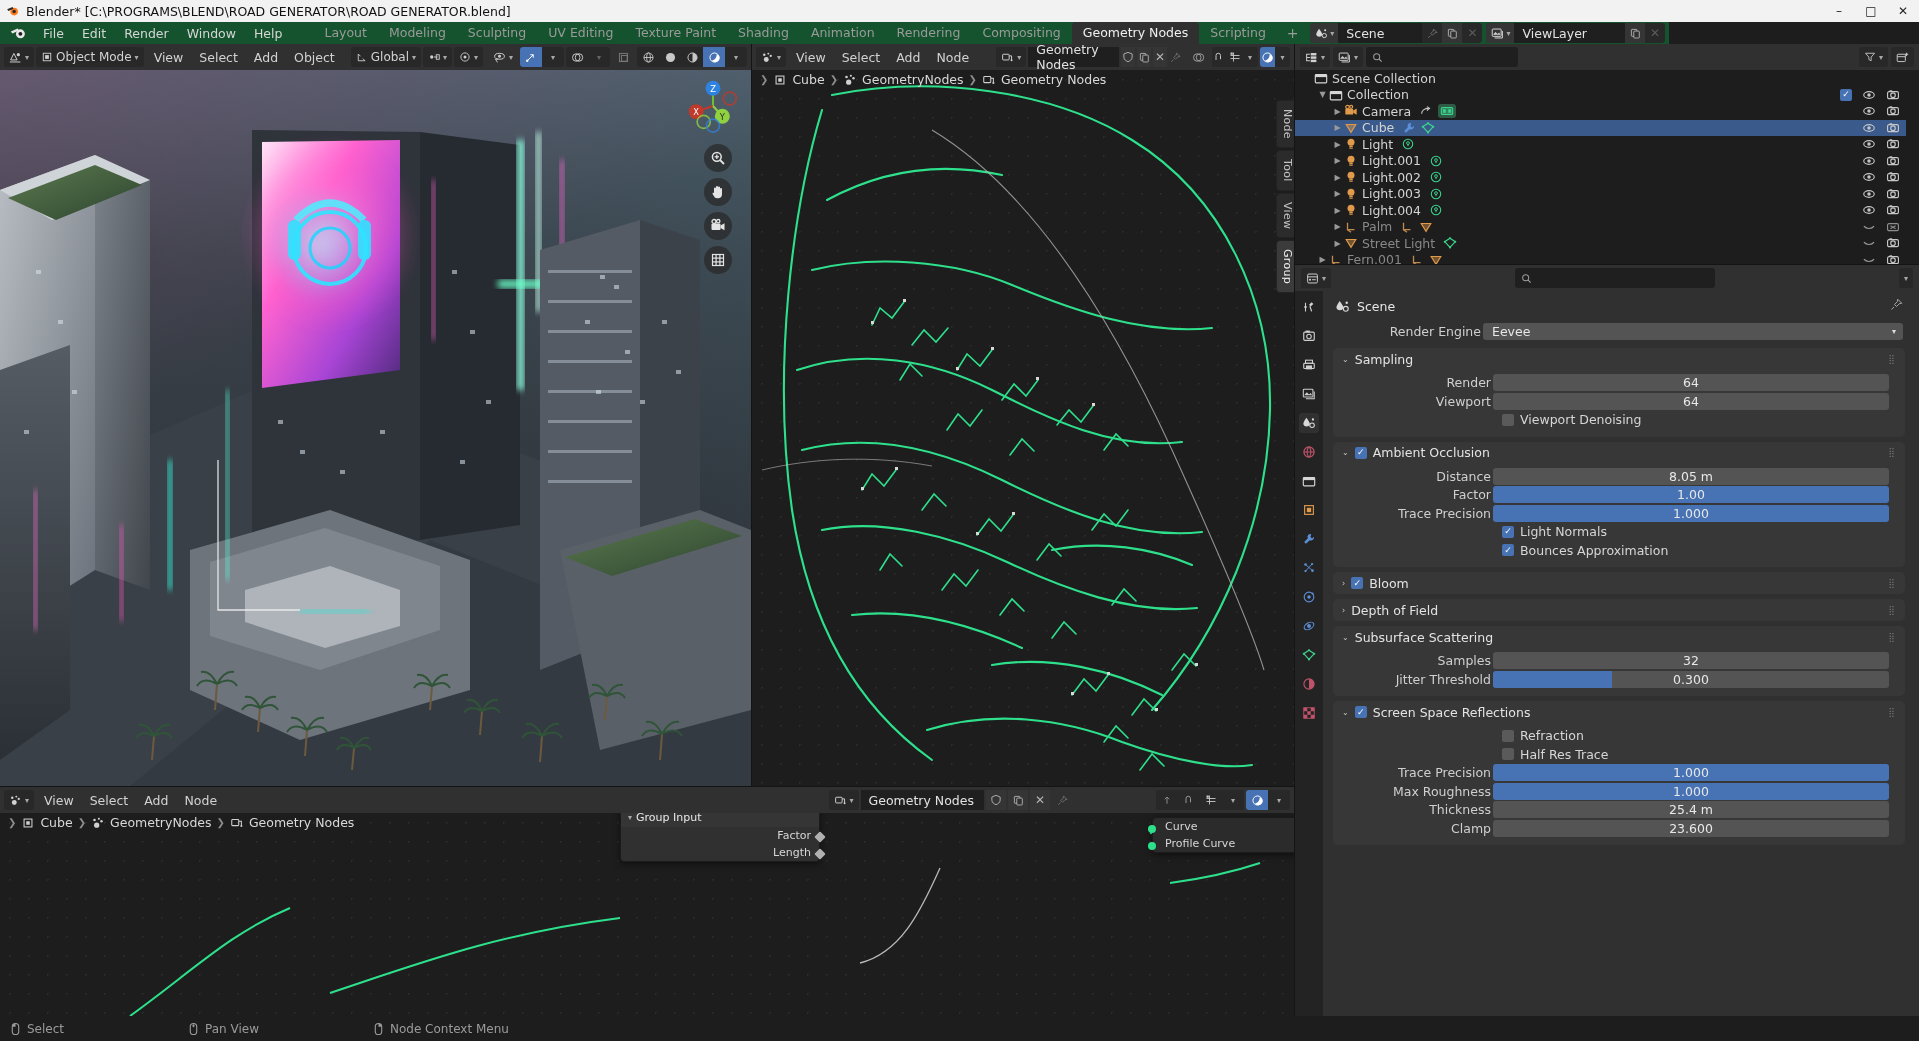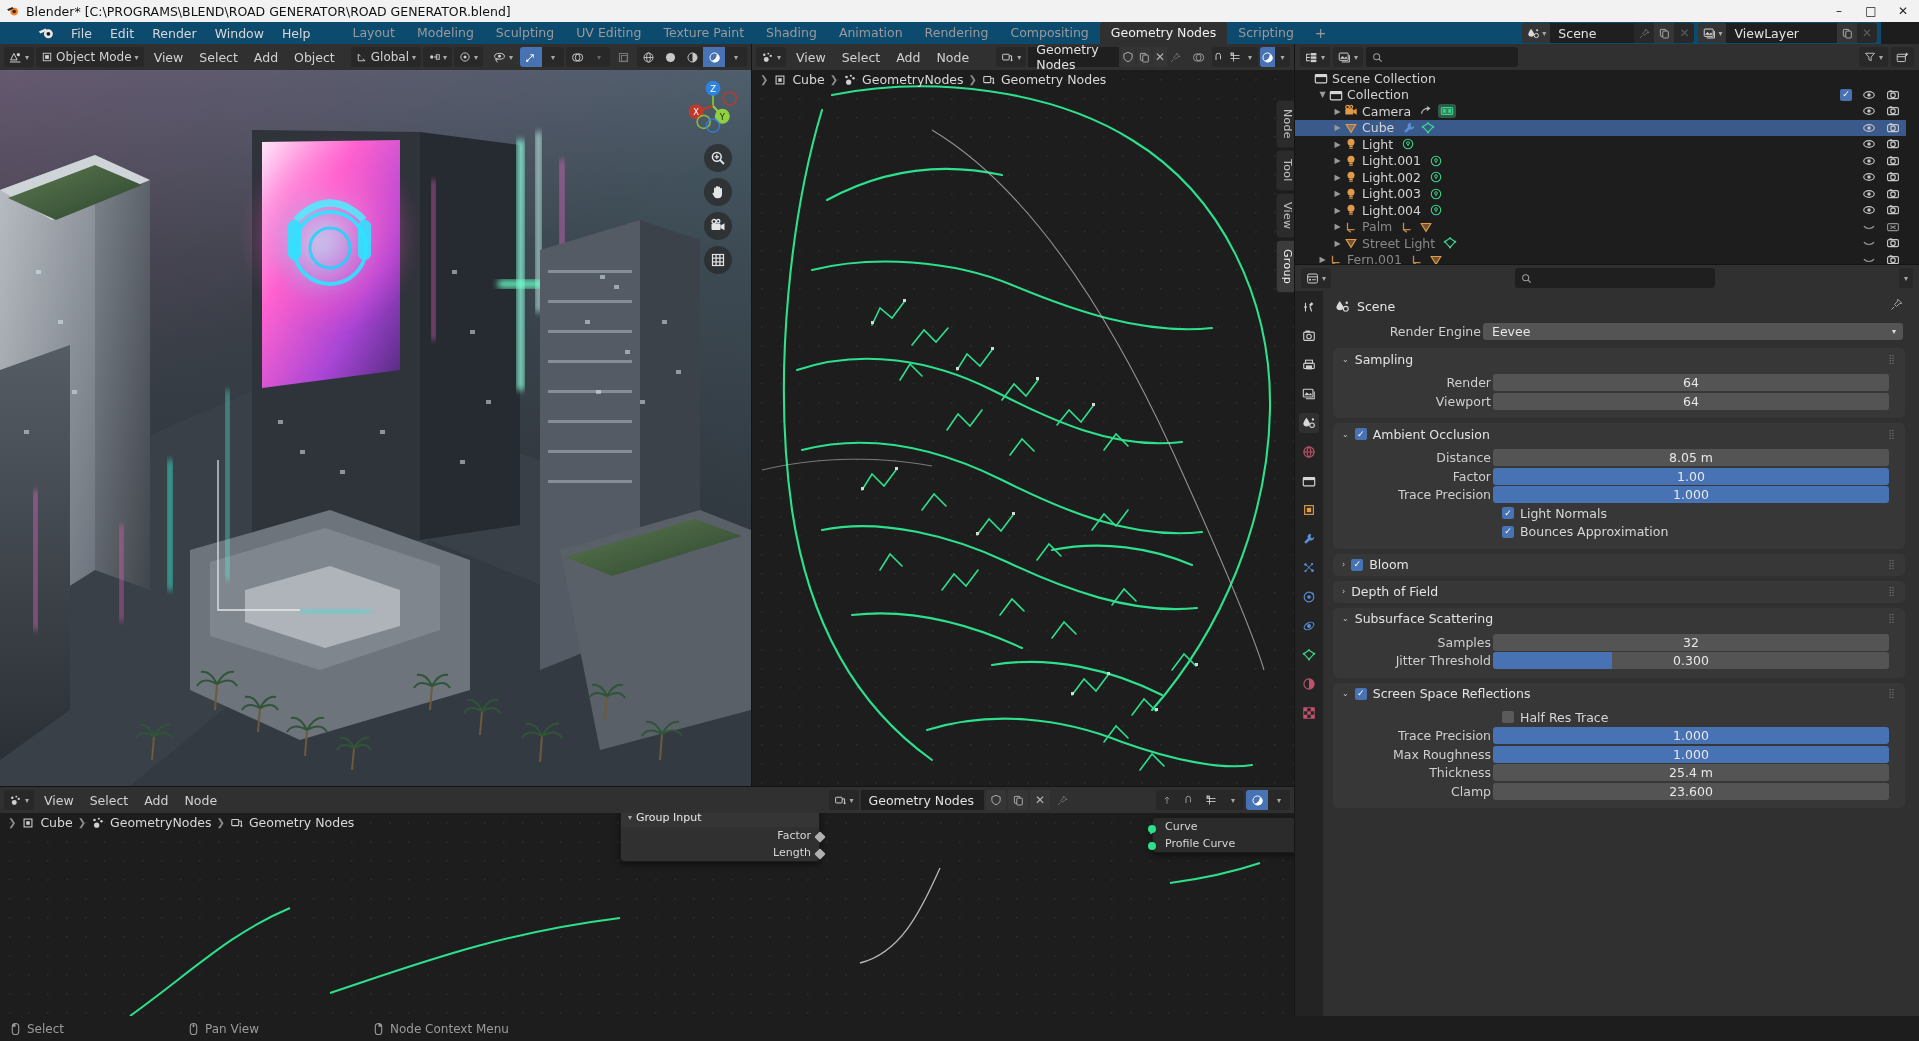--- a/index.html
+++ b/index.html
@@ -21,22 +21,22 @@
   }
   .titlebar .blogo{
     width:14px;height:14px;margin-right:6px;flex:0 0 auto;display:block;
   }
   .titlebar .tb-title{white-space:nowrap;}
   .win-btns{position:absolute;right:0;top:0;height:22px;display:flex;}
   .win-btn{width:32px;height:22px;display:flex;align-items:center;justify-content:center;color:#222;font-size:12px;}
 
   
   .topbar{
-    position:absolute;left:0;top:22px;width:1881px;height:22px;
-    background:#0c4a6e;display:flex;align-items:center;padding-left:28px;
+    position:absolute;left:0;top:22px;width:1669px;height:22px;
+    background:#14532d;display:flex;align-items:center;
   }
   .topbar .blicon{width:20px;height:16px;margin:0 6px 0 8px;flex:0 0 auto;}
   .menu-item{
     padding:2px 9px;color:#d6d6d6;font-size:12.5px;white-space:nowrap;border-radius:3px;
   }
   .ws-tabs{display:flex;align-items:flex-end;margin-left:22px;height:22px;}
   .ws-tab{
     padding:3px 11px;color:#9a9a9a;font-size:12.5px;white-space:nowrap;
     border-radius:4px 4px 0 0;height:22px;line-height:16px;
   }
@@ -1486,20 +1486,24 @@
                 <div class="lbl">Render</div>
                 <div class="field">
                   <span>64</span>
                 </div>
               </div>
               <div class="row">
                 <div class="lbl">Viewport</div>
                 <div class="field">
                   <span>64</span>
                 </div>
+              </div>
+              <div class="cbrow">
+                <span class="cb"></span>
+                <span>Viewport Denoising</span>
               </div>
             </div>
           </div>
           <div class="panel" style="">
             <div class="panel-hdr">
               <span class="tri">⌄</span>
               <span class="cb on">
                 <span class="tick">✓</span>
               </span>
               <span>Ambient Occlusion</span>
@@ -1582,20 +1586,24 @@
               <span class="tri">⌄</span>
               <span class="cb on">
                 <span class="tick">✓</span>
               </span>
               <span>Screen Space Reflections</span>
               <span class="grip">⣿</span>
             </div>
             <div class="panel-body">
               <div class="cbrow">
                 <span class="cb"></span>
+                <span>Refraction</span>
+              </div>
+              <div class="cbrow">
+                <span class="cb"></span>
                 <span>Half Res Trace</span>
               </div>
               <div class="row">
                 <div class="lbl">Trace Precision</div>
                 <div class="field blue">
                   <span>1.000</span>
                 </div>
               </div>
               <div class="row">
                 <div class="lbl">Max Roughness</div>

